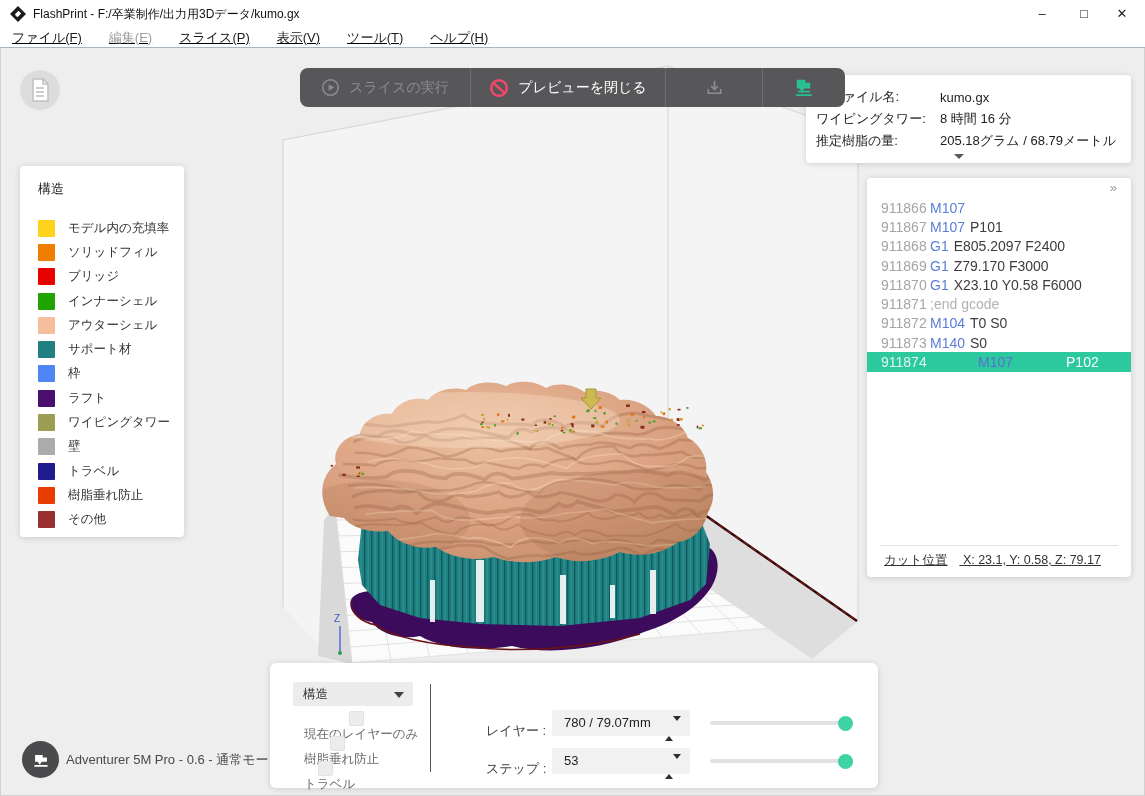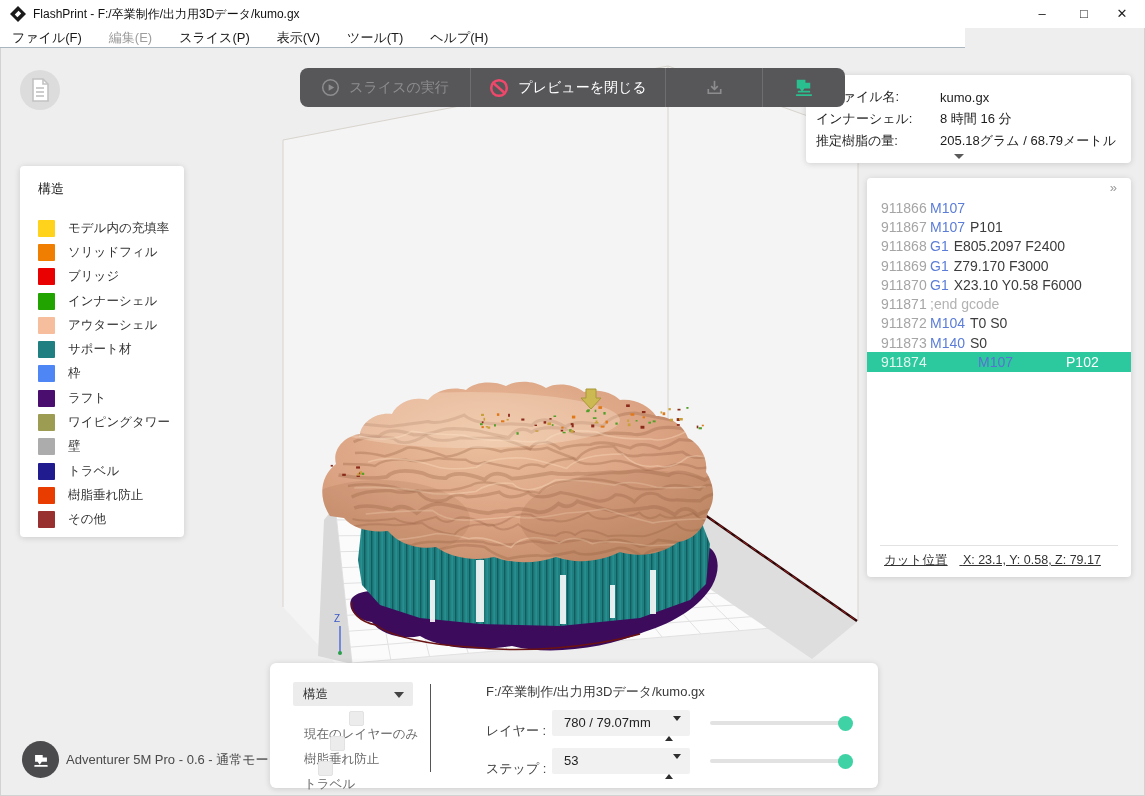--- a/index.html
+++ b/index.html
@@ -8,21 +8,21 @@
   #window { position:absolute; inset:0; background:#eeeeee; outline:1px solid #d2d2d2; outline-offset:-1px; }
 
   
   #titlebar { position:absolute; left:0; top:0; width:1145px; height:28px; background:#ffffff; z-index:40; }
   #title-icon { position:absolute; left:10px; top:6px; width:16px; height:16px; }
   #title-text { position:absolute; left:33px; top:0; line-height:28px; font-size:12px; color:#111; white-space:nowrap; }
   .winbtn { position:absolute; top:0; width:38px; height:28px; text-align:center; line-height:28px; font-size:13px; color:#222; cursor:default; }
   #btn-min { right:84px; } #btn-max { right:42px; } #btn-close { right:4px; }
 
   
-  #menubar { position:absolute; left:0; top:28px; width:965px; height:20px; background:#ffffff; border-bottom:1px solid #a9b6bf; z-index:40; display:flex; align-items:center; padding-left:12px; }
+  #menubar { position:absolute; left:0; top:28px; width:1145px; height:20px; background:#ffffff; border-bottom:1px solid #a9b6bf; z-index:40; display:flex; align-items:center; padding-left:12px;text-decoration:underline; }
   .menu-item { font-size:13px; color:#1a1a1a; margin-right:27px; white-space:nowrap; }
   .menu-item.disabled { color:#9d9d9d; }
 
   
   #scene { position:absolute; left:0; top:0; z-index:1; }
 
   
   .card { position:absolute; background:#ffffff; border-radius:4px; box-shadow:0 1px 6px rgba(0,0,0,.15); z-index:10; }
 
   
@@ -353,21 +353,21 @@
 
   <div class="card" id="info-panel">
     <div id="info-rows">
 
         <div class="info-row">
           <span class="info-label">スファイル名:</span>
           <span class="info-value">kumo.gx</span>
         </div>
 
         <div class="info-row">
-          <span class="info-label">インナーシェル:</span>
+          <span class="info-label">ワイピングタワー:</span>
           <span class="info-value">8 時間 16 分</span>
         </div>
 
         <div class="info-row">
           <span class="info-label">推定樹脂の量:</span>
           <span class="info-value">205.18グラム / 68.79メートル</span>
         </div>
       </div>
     <div id="info-collapse"></div>
   </div>
@@ -524,21 +524,20 @@
           <span class="cb-box"></span>
           <span class="cb-label">樹脂垂れ防止</span>
         </div>
 
         <div class="cb-row" style="top: 98px;">
           <span class="cb-box"></span>
           <span class="cb-label">トラベル</span>
         </div>
       </div>
     <div id="bp-divider"></div>
-    <div id="bp-path">F:/卒業制作/出力用3Dデータ/kumo.gx</div>
 
     <div class="bp-label" style="top:51px;">レイヤー :</div>
     <div class="bp-input" style="top:47px;">
       <span>780 / 79.07mm</span>
       <span class="spin"><span class="spin-up"></span><span class="spin-dn"></span></span>
     </div>
     <div class="slider" style="top:58px;">
       <span class="slider-handle"></span>
     </div>
 

